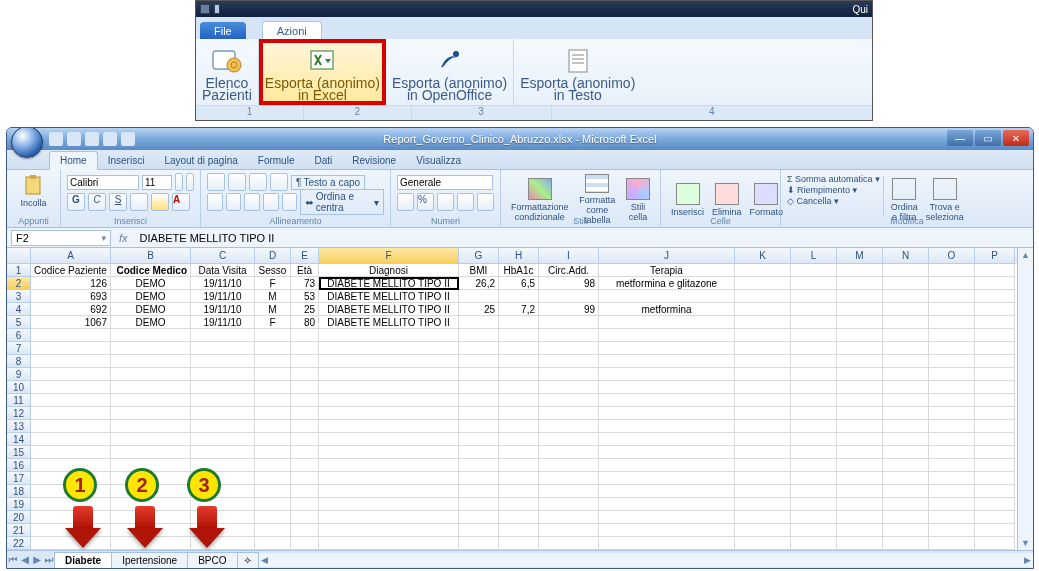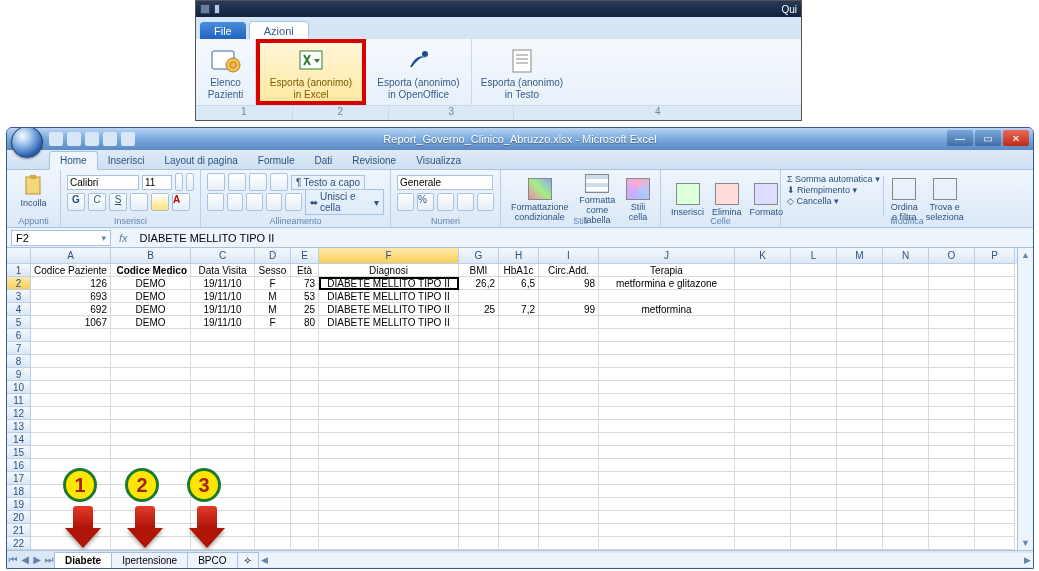--- a/index.html
+++ b/index.html
@@ -1,31 +1,31 @@
 <!DOCTYPE html>
 <html><head>
 <meta charset="utf-8">
 <style>
   * { box-sizing: border-box; margin: 0; padding: 0; }
   body { font-family: "Segoe UI", Tahoma, sans-serif; font-size: 11px; background: #fff; width: 1039px; height: 571px; }
 
   
-  .top-app { position: absolute; left: 195px; top: 0; width: 607px; background: #fff; border: 1px solid #555; }
+  .top-app { position: absolute; left: 195px; top: 0; width: 678px; background: #fff; border: 1px solid #555; }
   .top-app .titlebar { background: linear-gradient(#2a3a58, #0f2040); height: 16px; display:flex; align-items:center; gap:4px; padding:0 4px; color:#fff; font-size:9px; }
   .top-app .titlebar .mini { width:10px; height:10px; background:#6a7d99; border:1px solid #2b3d5a; }
   .top-app .titlebar .qui { margin-left:auto; font-size:10px; }
   .top-app .tabs-row { background: #d6e5f5; display:flex; height:22px; align-items:flex-end; }
   .top-app .tab { padding:3px 14px 2px; font-size:11px; border-top-left-radius:4px; border-top-right-radius:4px; }
   .top-app .tab.file { background: linear-gradient(#4a8ddc,#2263c0); color:#fff; margin-left:4px; }
-  .top-app .tab.azioni { background:#fff; color:#3a5a8a; margin-left:3px; border:1px solid #aac4e3; border-bottom:none; }
+  .top-app .tab.azioni { background:#fff; color:#3a5a8a; margin-left:16px; border:1px solid #aac4e3; border-bottom:none; }
   .top-app .ribbon { background: linear-gradient(#f5f9fe,#e8f1fb); display:flex; }
   .top-app .group { border-right:1px solid #c9d8ea; padding:4px 6px 0; text-align:center; min-width:60px; display:flex; flex-direction:column; align-items:center; justify-content:flex-start; }
   .top-app .group.highlight { border:4px solid #d80000; padding:0 2px; }
   .top-app .group .icon { width:34px; height:30px; margin: 2px auto 0; }
-  .top-app .group .lbl { font-size:10px; color:#3a5a8a; line-height:12px; margin-top:2px; }
+  .top-app .group .lbl { font-size:14px; color:#3a5a8a; line-height:12px; margin-top:2px; }
   .top-app .footer { background: #dbe8f6; display:flex; height:15px; border-top:1px solid #c9d8ea;}
   .top-app .footer .num { flex:1; text-align:center; font-size:10px; color:#6b85a8; border-right:1px solid #c9d8ea; }
 
   
   .excel { position: absolute; left:6px; top:127px; width:1028px; border:1px solid #3b5a88; border-radius:6px 6px 0 0; overflow:hidden; background:#cfe0f3; }
   .excel .titlebar { background: linear-gradient(#b9d4f3,#7aa9dd,#5a89c4); height:22px; display:flex; align-items:center; color:#fff; font-size:11px; position:relative; }
   .orb { width:32px; height:32px; border-radius:50%; background: radial-gradient(circle at 35% 30%, #fff, #8fb8e8 35%, #2c64b0 70%, #17396b); position:absolute; left:4px; top:-2px; border:1px solid #1e3e6b; box-shadow:0 1px 2px rgba(0,0,0,.4);}
   .qat { margin-left:42px; display:flex; gap:4px; }
   .qat .btn { width:14px; height:14px; background:#d8e6f7; border-radius:2px; }
   .title-text { position:absolute; left:50%; transform:translateX(-50%); text-shadow:0 1px 1px rgba(0,0,0,.4);}
@@ -212,21 +212,21 @@
           </div>
       </div>
       <div class="row">
         <div class="squarebtn"></div>
         <div class="squarebtn"></div>
         <div class="squarebtn"></div>
         <div class="squarebtn"></div>
         <div class="squarebtn"></div>
         <div style="border:1px solid #a7c1e2;padding:1px 4px;display:flex;gap:2px;align-items:center;">
             <span>⬌</span>
-            <span>Unisci e cella</span>
+            <span>Ordina e centra</span>
             <span>▾</span>
           </div>
       </div>
       <div class="gtitle">Allineamento</div>
     </div>
     <div class="rgroup" style="width:110px">
       <div class="row">
           <input class="combo" style="width: 96px;" value="Generale">
         </div>
       <div class="row">

